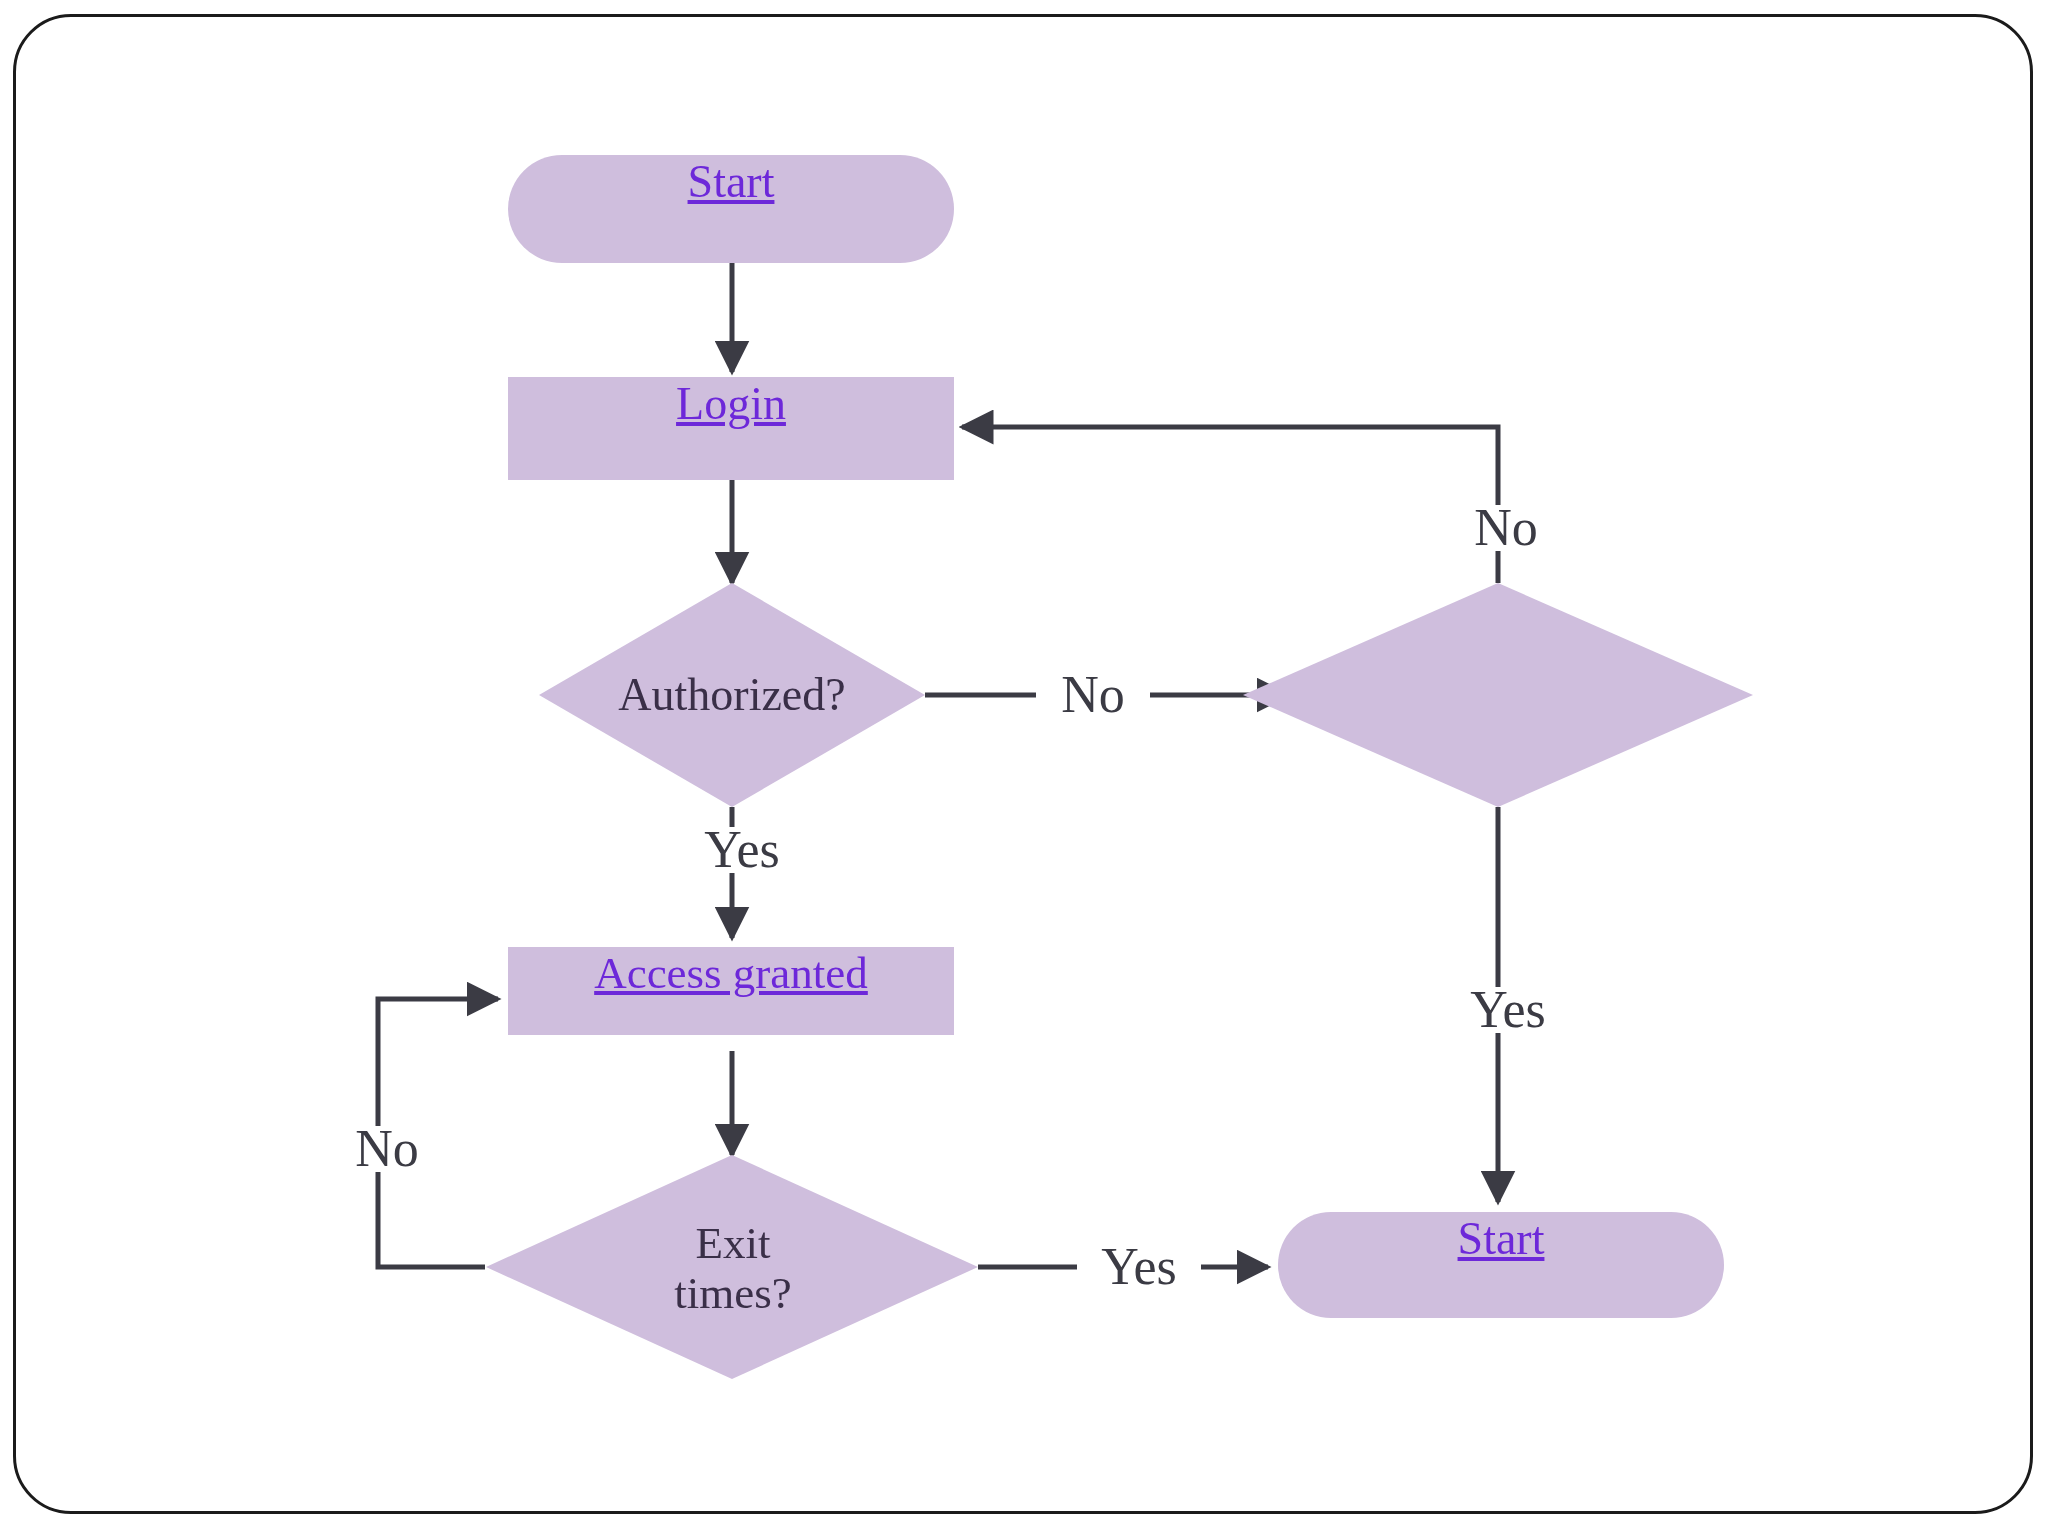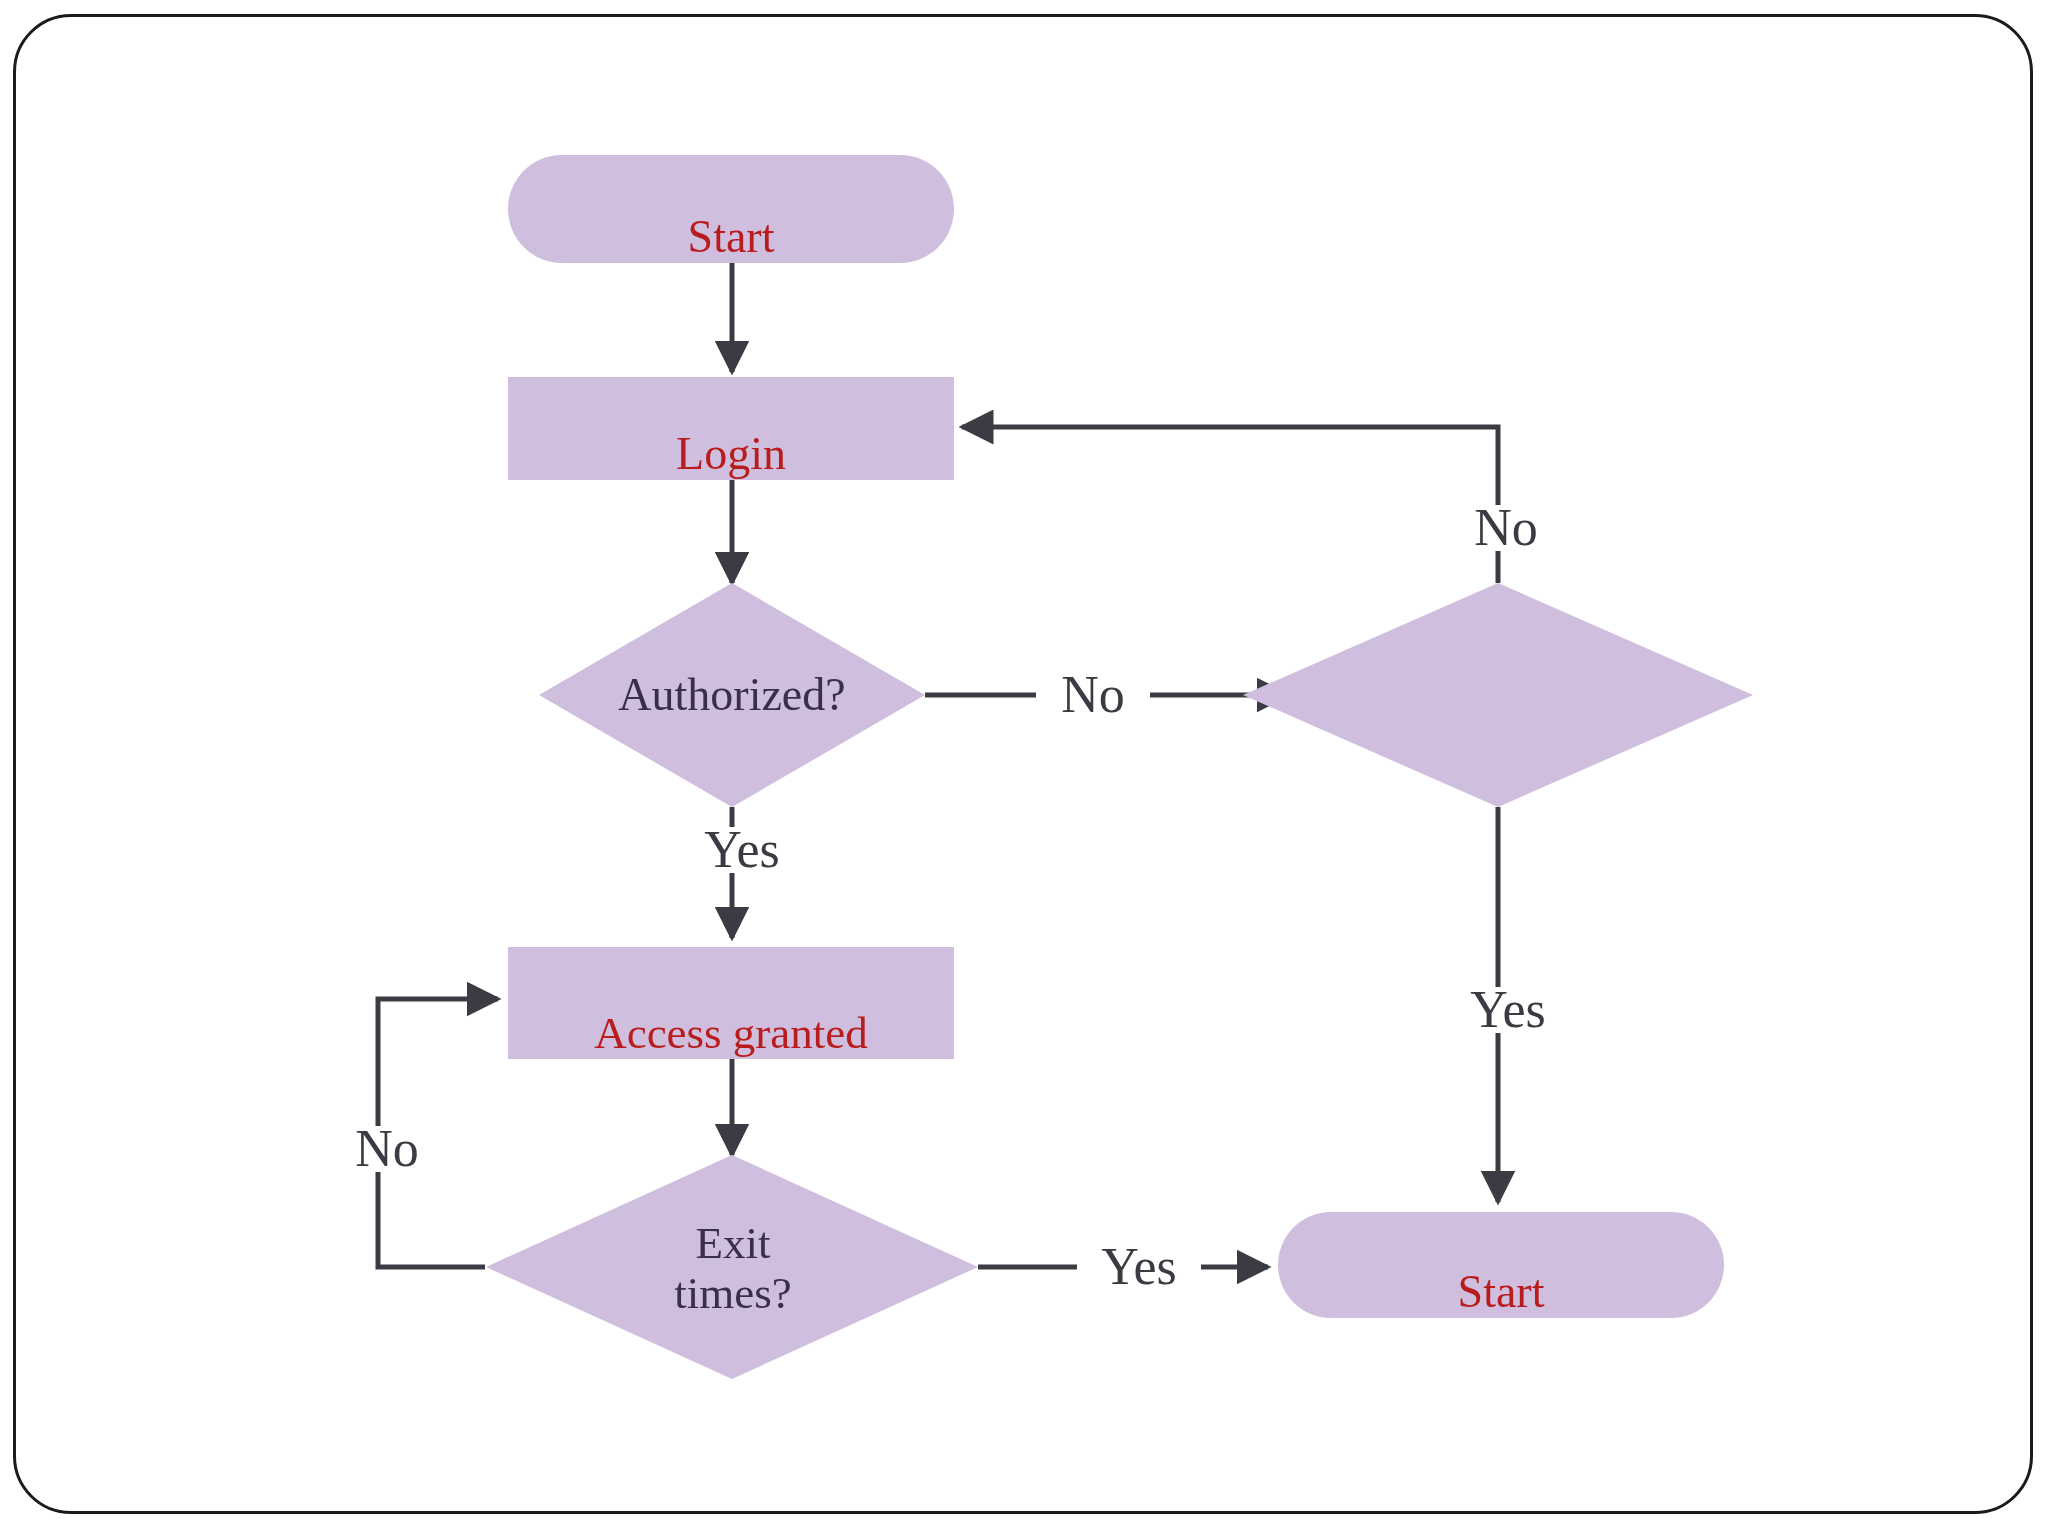--- a/index.html
+++ b/index.html
@@ -31,24 +31,25 @@
     left: 0;
     top: 0;
     width: 2048px;
     height: 1536px;
   }
   .node {
     position: absolute;
     box-sizing: border-box;
     background: #cfbedd;
     display: flex;
-    align-items: flex-end;
+    align-items: flex-start;
     justify-content: center;
     text-align: center;
-    color: #b91c1c;
+    color: #6d28d9;
+    text-decoration: underline;
   }
   .node.terminator {
     border-radius: 200px;
   }
   .node.process { border-radius: 0; }
   .node-label {
     position: absolute;
     display: flex;
     align-items: center;
     justify-content: center;
@@ -119,21 +120,21 @@
 
   <div class="node process" style="left:508px; top:377px; width:446px; height:103px; font-size:46px;">
     <span>Login</span>
   </div>
 
   <div class="node-label" style="left:539px; top:660px; width:386px; height:70px; font-size:46px;">
     <span>Authorized?</span>
   </div>
 
 
-  <div class="node process" style="left:508px; top:947px; width:446px; height:112px; font-size:45px;">
+  <div class="node process" style="left:508px; top:947px; width:446px; height:88px; font-size:45px;">
     <span>Access granted</span>
   </div>
 
   <div class="node-label" style="left:560px; top:1212px; width:346px; height:112px; font-size:45px;">
     <span>Exit
 times?</span>
   </div>
 
   <div class="node terminator" style="left:1278px; top:1212px; width:446px; height:106px; font-size:46px;">
     <span>Start</span>

